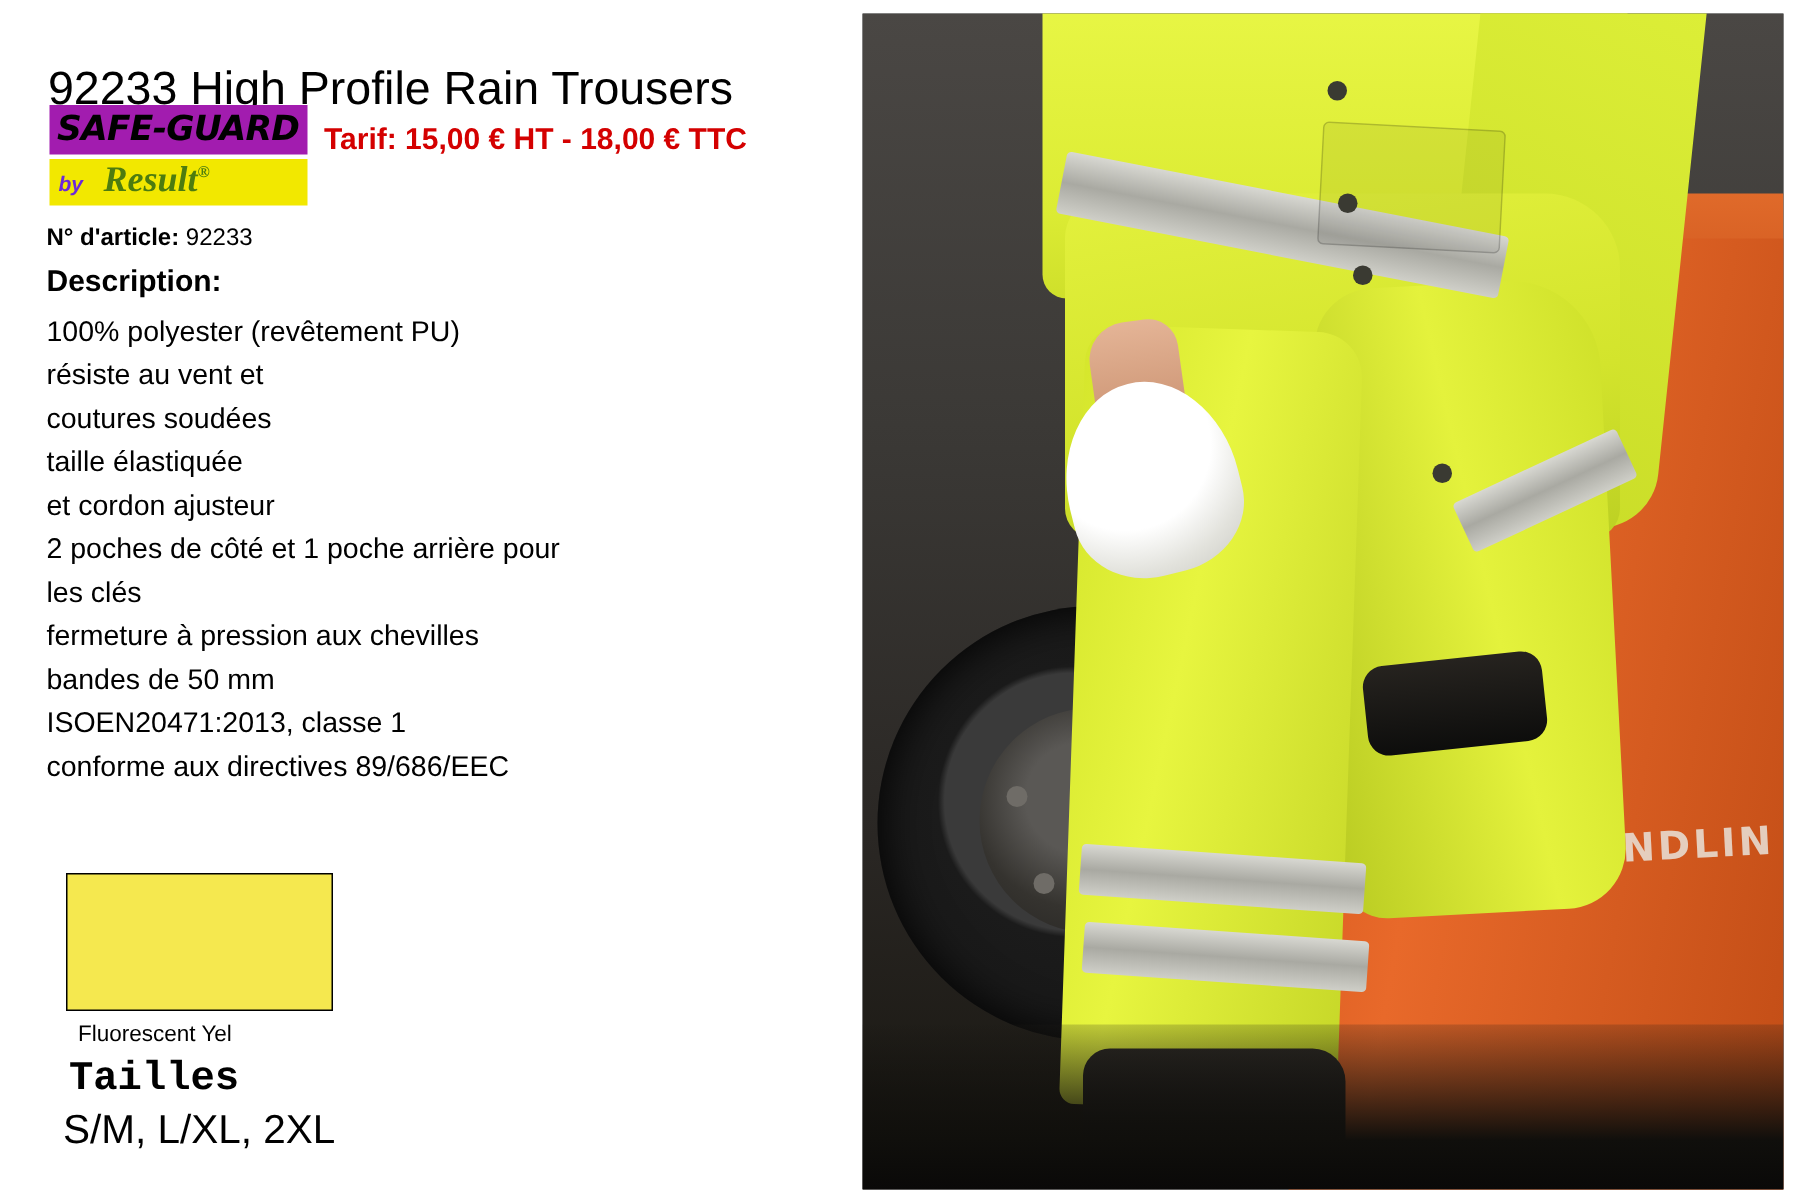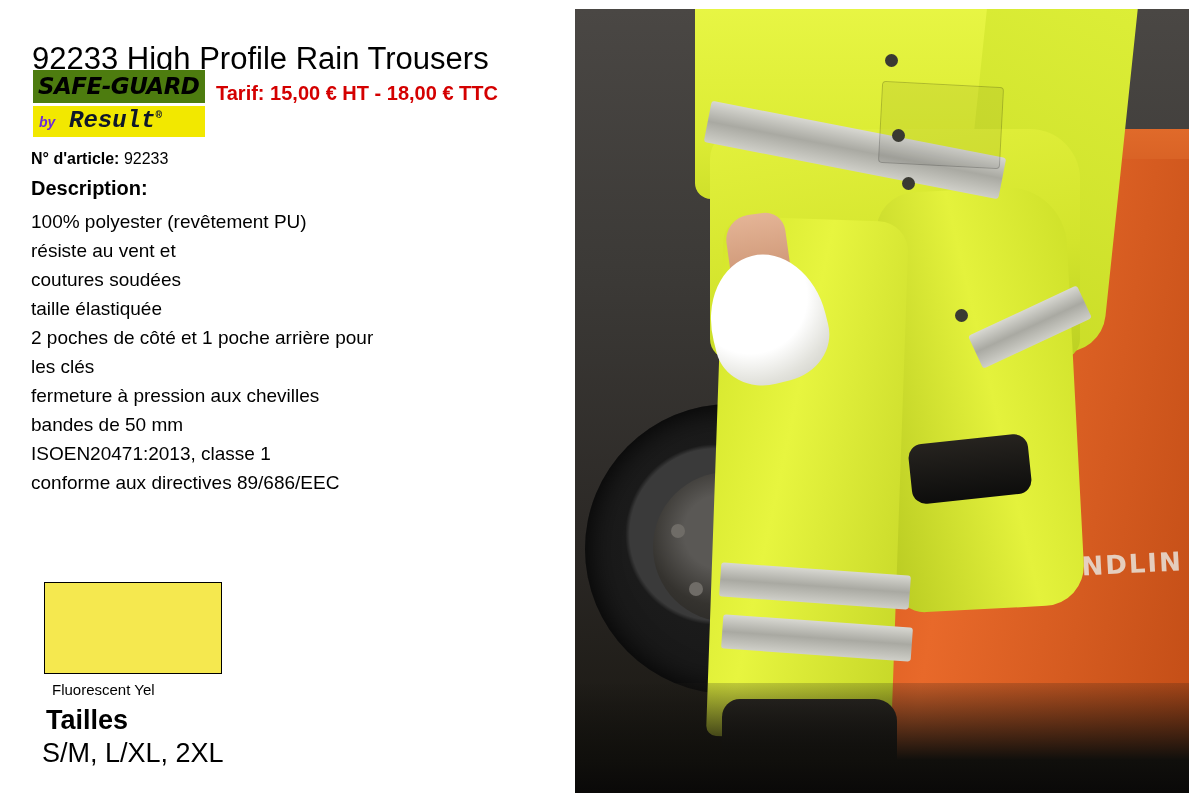--- a/index.html
+++ b/index.html
@@ -43,21 +43,21 @@
   }
 
   
   .brand-block {
     position: absolute;
     left: 33px;
     top: 70px;
     width: 172px;
   }
   .brand-safeguard {
-    background: #4d7c0f;
+    background: #a21caf;
     width: 172px;
     height: 33px;
     position: relative;
   }
   .brand-safeguard-text {
     position: absolute;
     left: 5px;
     top: 3px;
     font-family: "DejaVu Sans", sans-serif;
     font-weight: bold;
@@ -80,25 +80,25 @@
     top: 8px;
     font-size: 14px;
     font-style: italic;
     font-weight: bold;
     color: #6d28d9;
   }
   .brand-result-text {
     position: absolute;
     left: 36px;
     top: 1px;
-    font-family: Liberation Mono, monospace;
+    font-family: Liberation Serif, serif;
     font-size: 24px;
     font-weight: bold;
     font-style: italic;
-    color: #0f172a;
+    color: #4d7c0f;
     white-space: nowrap;
   }
   .brand-result-text .reg {
     font-size: 11px;
     vertical-align: super;
   }
 
   .price {
     position: absolute;
     left: 216px;
@@ -157,20 +157,21 @@
     top: 681px;
     font-size: 15px;
   }
 
   .sizes-title {
     position: absolute;
     left: 46px;
     top: 705px;
     font-size: 27px;
     font-weight: bold;
+    font-family: Liberation Mono, monospace;
   }
   .sizes-value {
     position: absolute;
     left: 42px;
     top: 738px;
     font-size: 27px;
   }
 
   
   .photo {
@@ -413,20 +414,21 @@
       <span class="ref-value">92233</span>
     </div>
 
     <div class="desc-label">Description:</div>
 
     <div class="desc-list">
       <div>100% polyester (revêtement PU)</div>
       <div>résiste au vent et</div>
       <div>coutures soudées</div>
       <div>taille élastiquée</div>
+      <div>et cordon ajusteur</div>
       <div>2 poches de côté et 1 poche arrière pour</div>
       <div>les clés</div>
       <div>fermeture à pression aux chevilles</div>
       <div>bandes de 50 mm</div>
       <div>ISOEN20471:2013, classe 1</div>
       <div>conforme aux directives 89/686/EEC</div>
     </div>
 
     <div class="swatch"></div>
     <div class="swatch-label">Fluorescent Yel</div>

